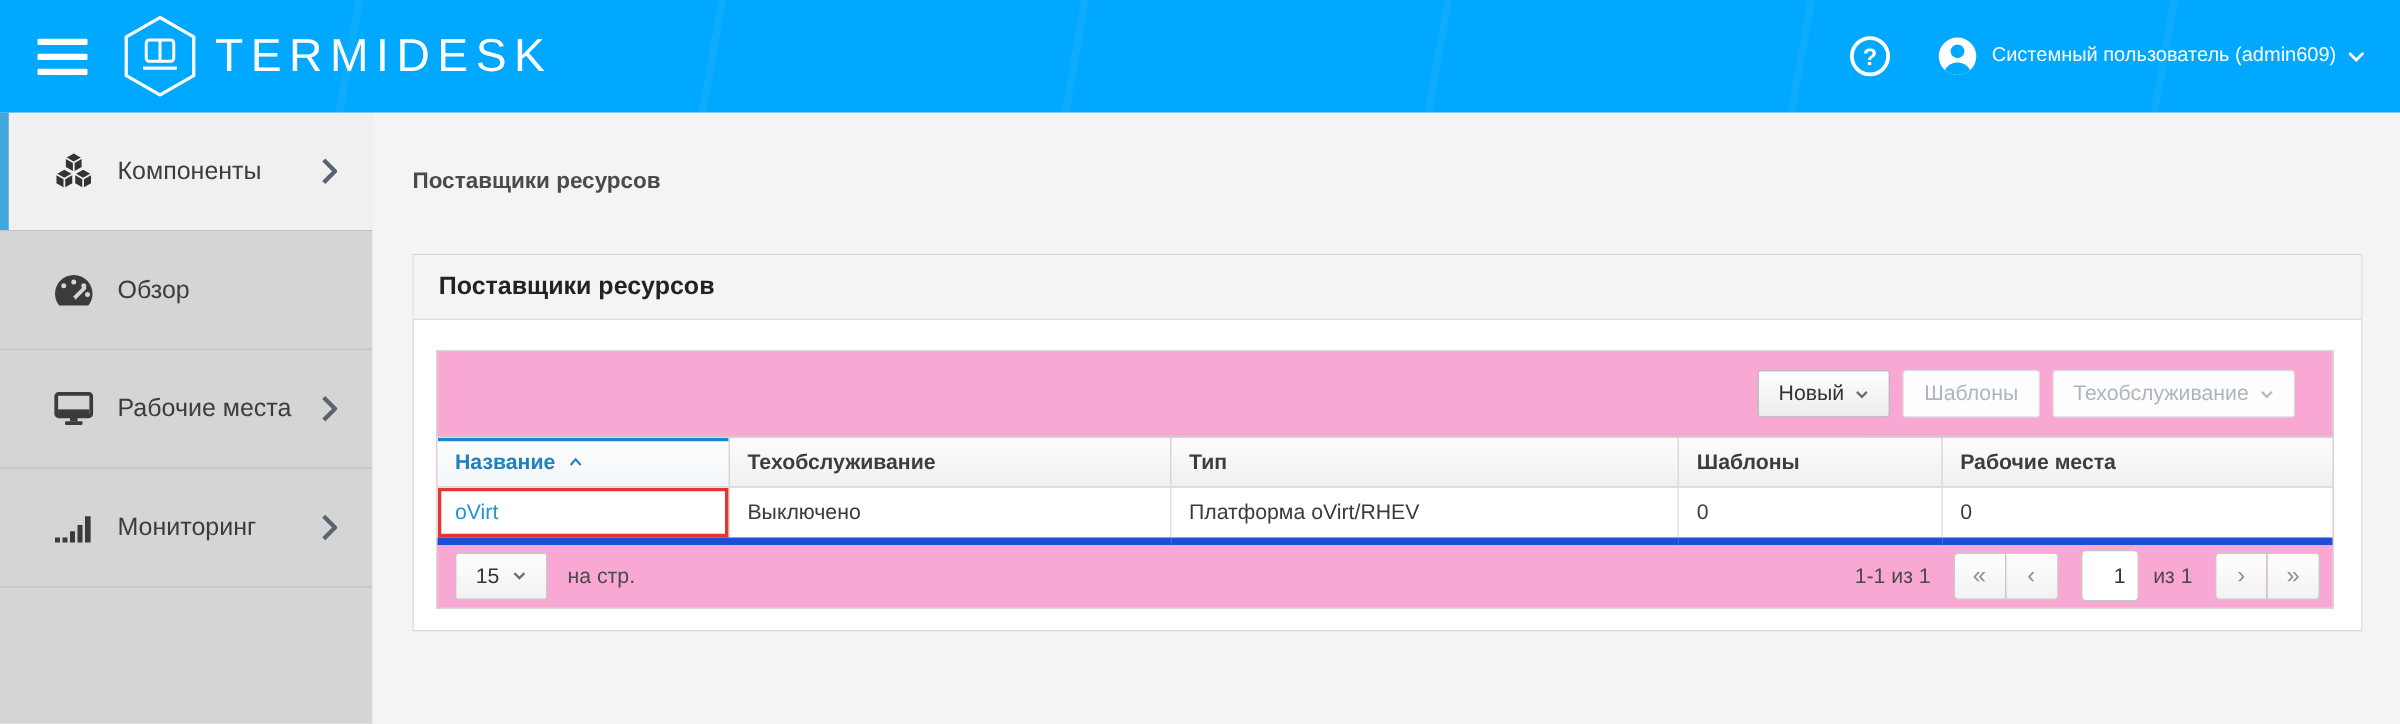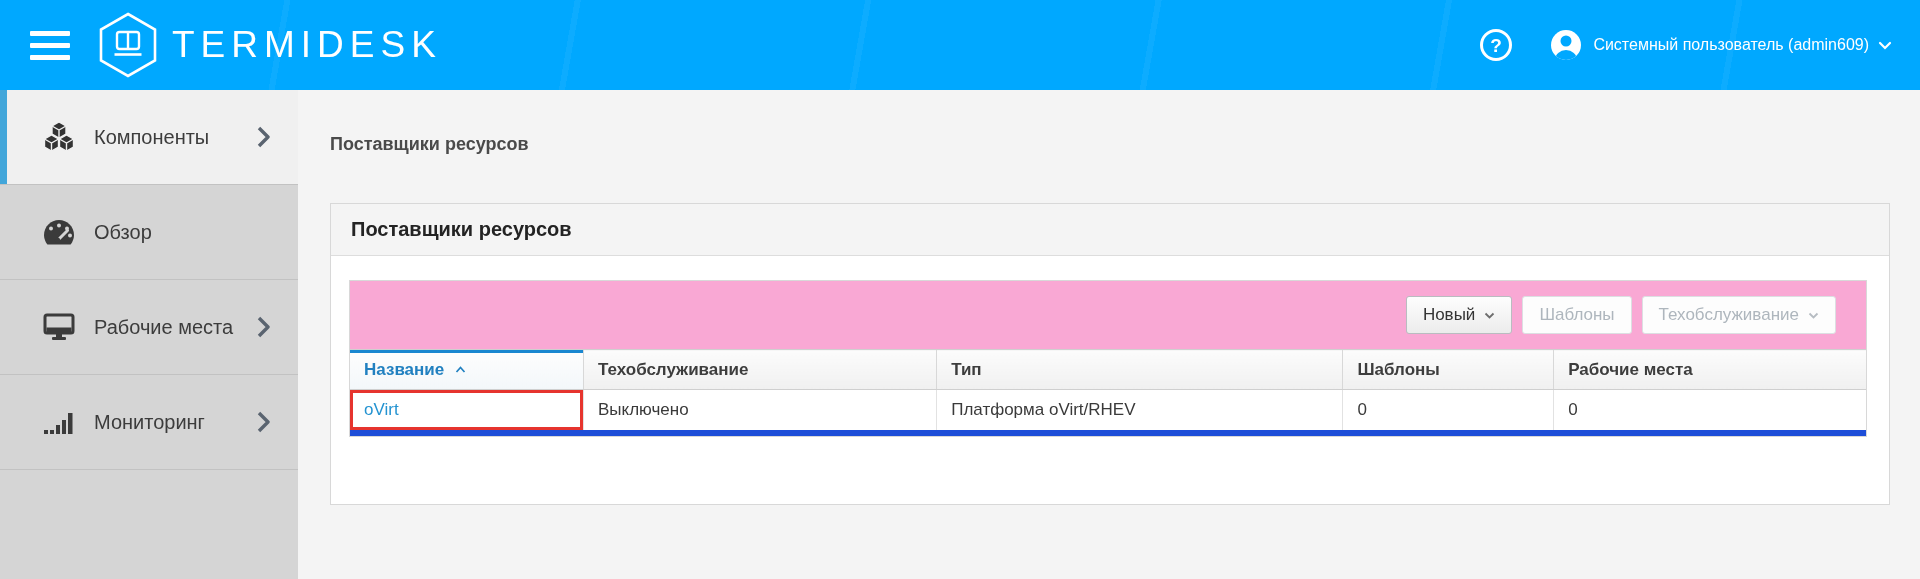--- a/index.html
+++ b/index.html
@@ -266,17 +266,42 @@
                 <span class="link">oVirt</span>
               </td>
               <td>Выключено</td>
               <td>Платформа oVirt/RHEV</td>
               <td>0</td>
               <td>0</td>
             </tr>
           </tbody>
         </table>
 
+        <div class="paginator">
+          <div class="page-size-btn">
+            <span>15</span>
+            <span style="display:flex;">
+              <svg width="11" height="7" viewBox="0 0 11 7">
+                  <path d="M1.5 1.5 L5.5 5.5 L9.5 1.5" stroke="#6d6d6d" stroke-width="1.8" fill="none"></path>
+                </svg>
+            </span>
+          </div>
+          <span class="per-page">на стр.</span>
+
+          <div class="pg-right">
+            <span class="range">1-1 из 1</span>
+            <div class="pg-group">
+              <div class="pg-btn">«</div>
+              <div class="pg-btn">‹</div>
+            </div>
+            <input class="page-input" value="1" style="">
+            <span class="of-label">из 1</span>
+            <div class="pg-group">
+              <div class="pg-btn">›</div>
+              <div class="pg-btn">»</div>
+            </div>
+          </div>
+        </div>
 
       </div>
     </div>
   </div>
 </div>
 
 </body></html>

